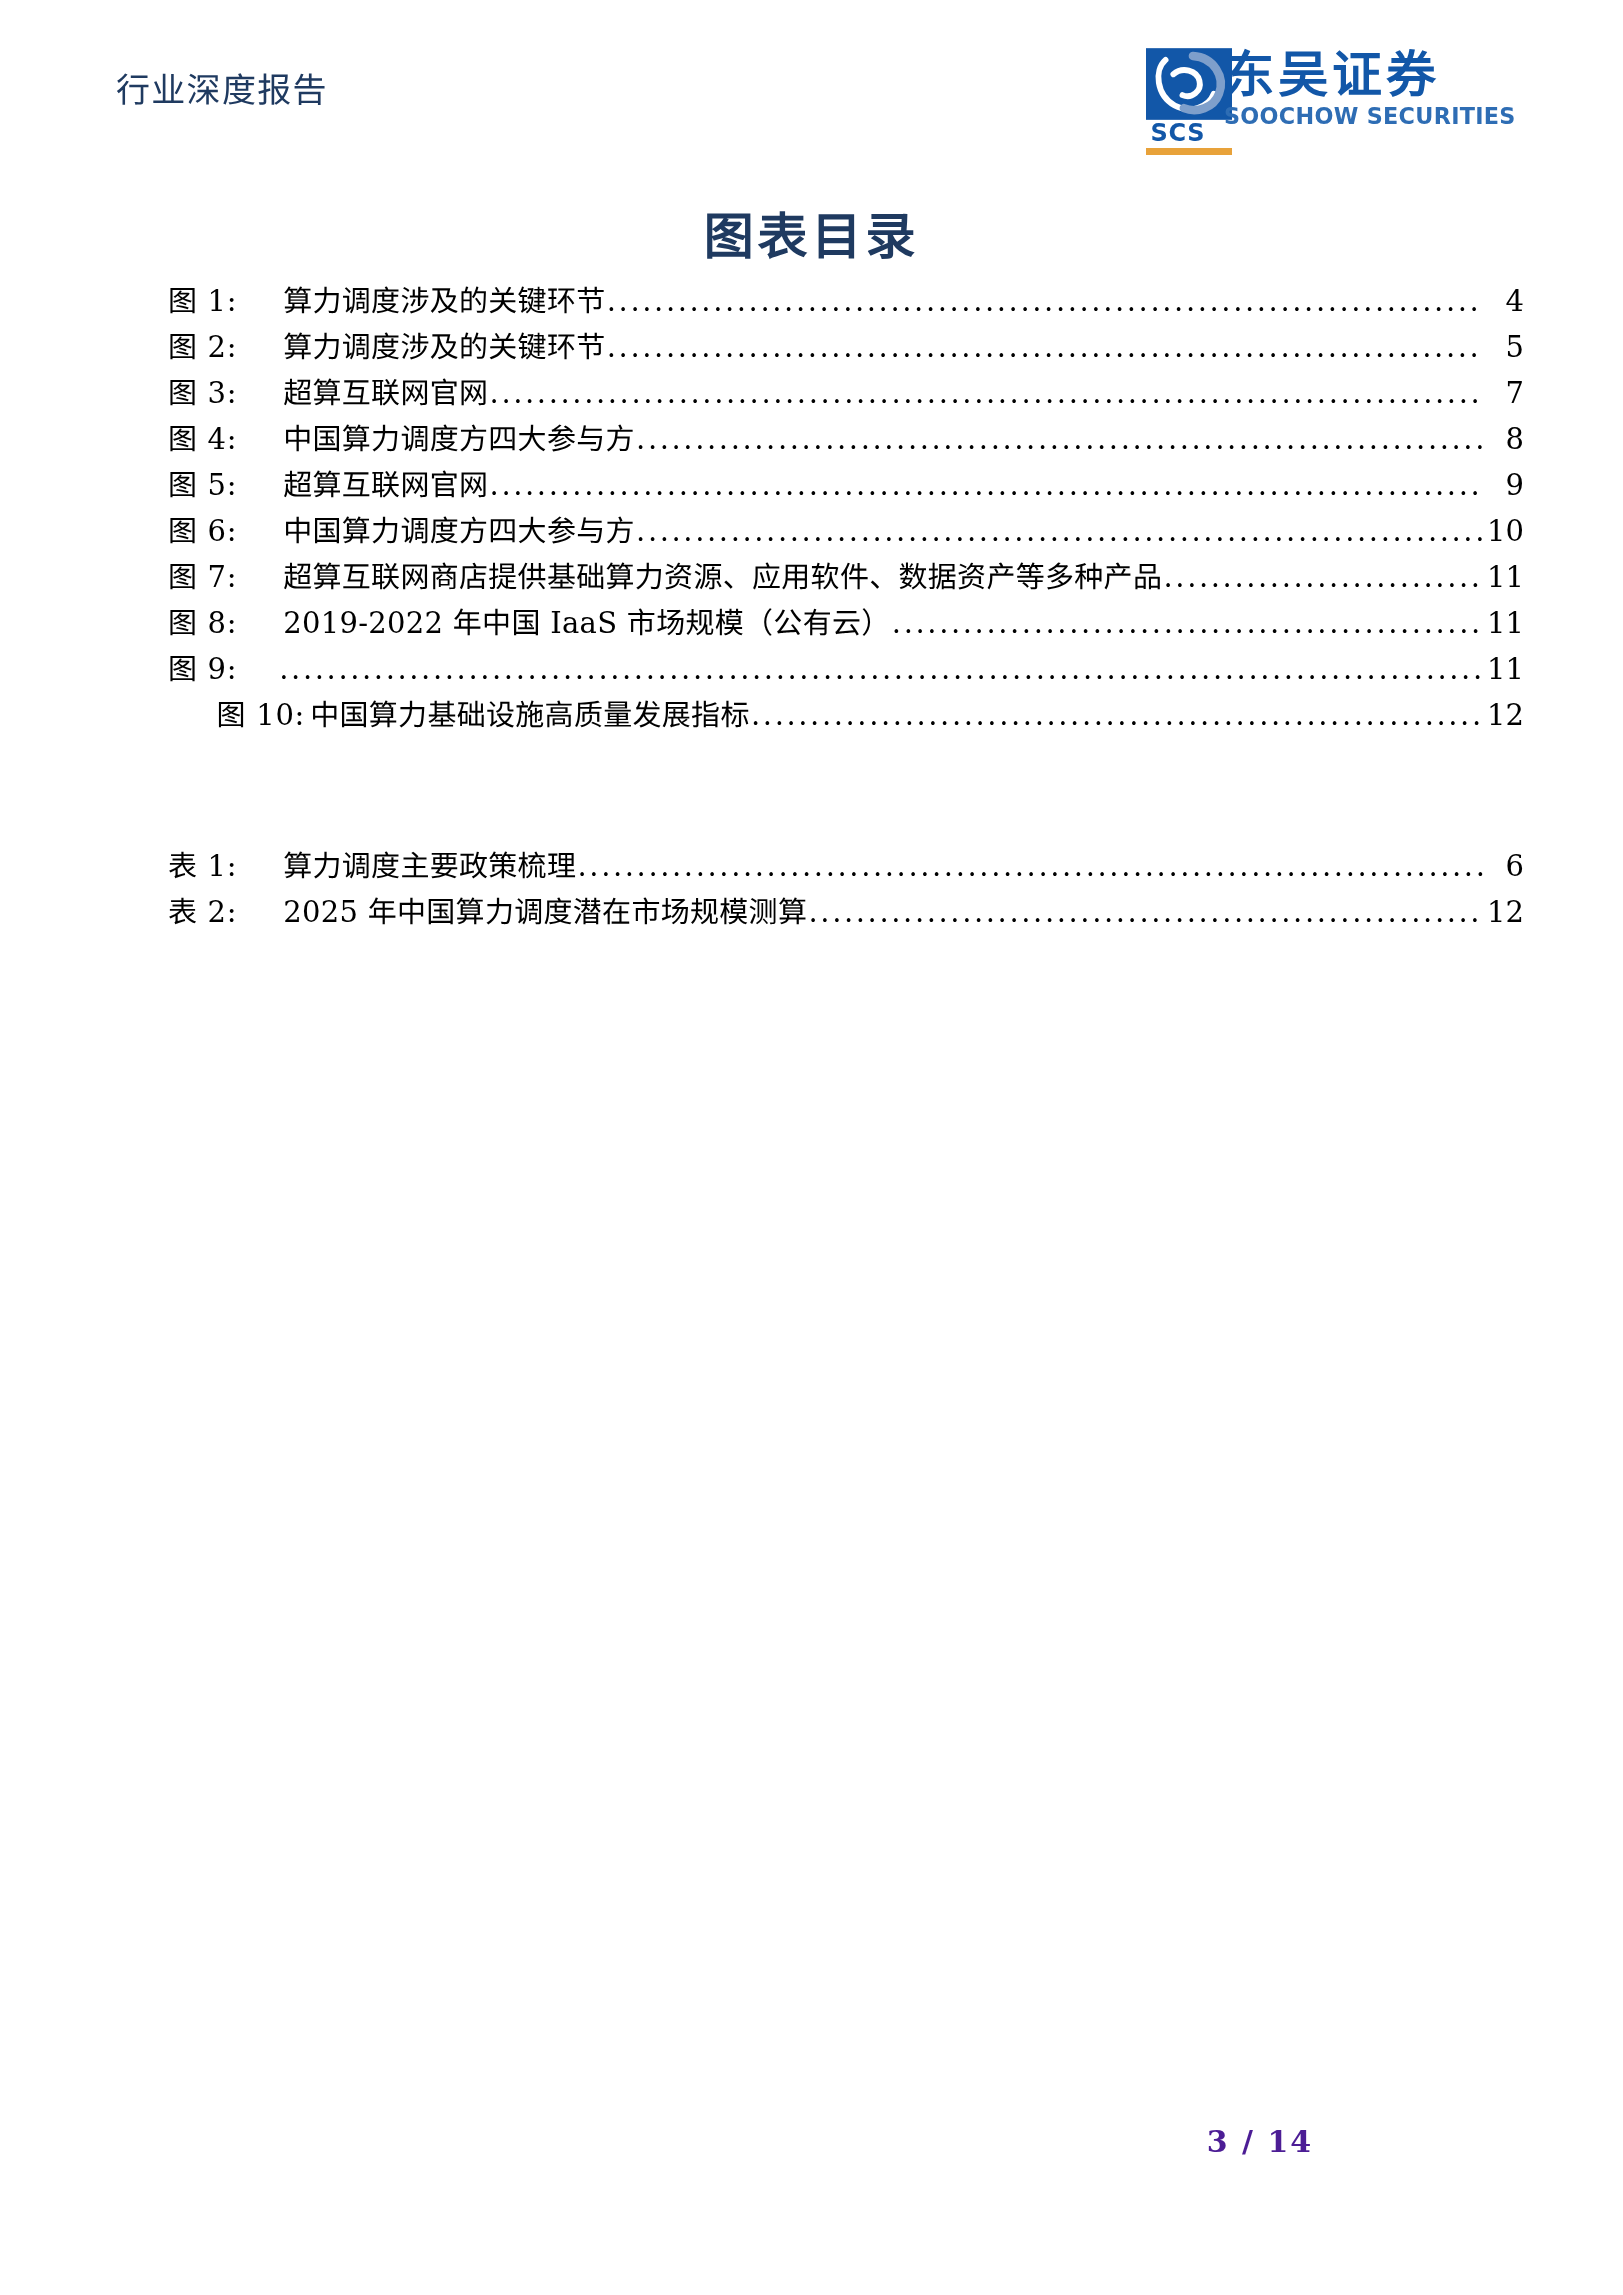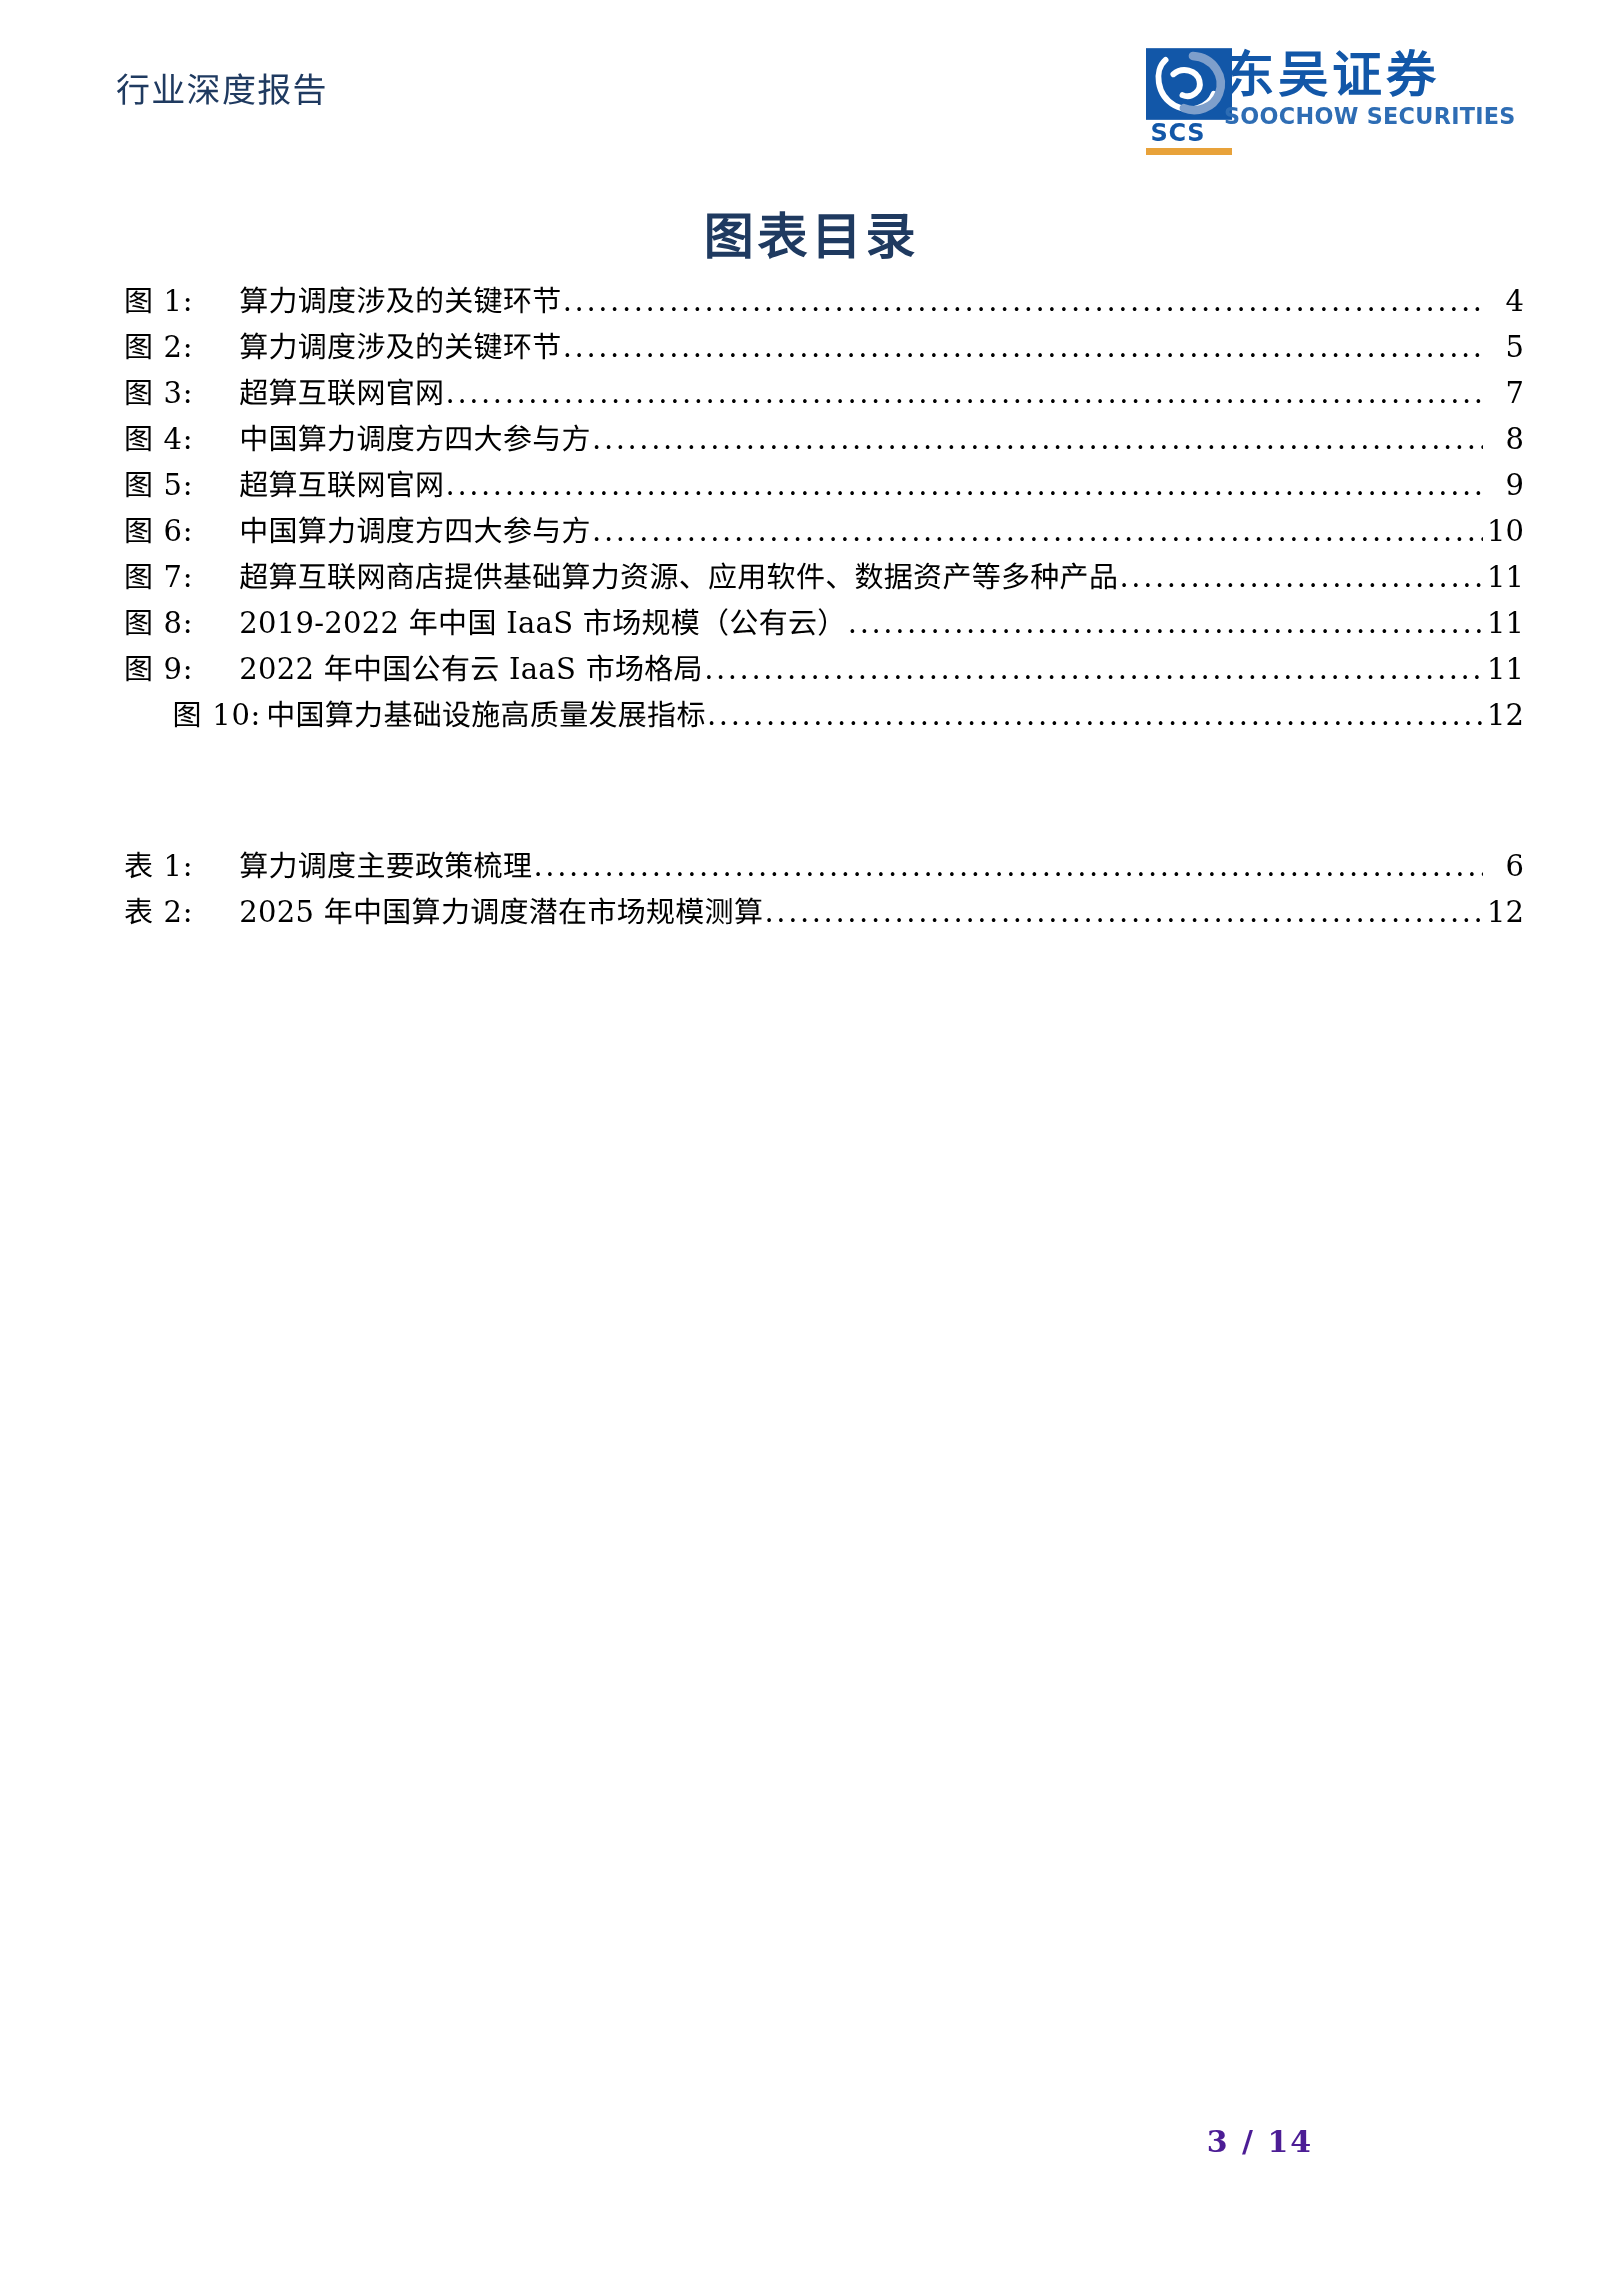--- a/index.html
+++ b/index.html
@@ -135,20 +135,21 @@
     align-items: baseline;
     font-size: 29px;
     line-height: 46px;
     color: #000000;
     white-space: nowrap;
   }
   .toc-label {
     flex: 0 0 auto;
     min-width: 110px;
     letter-spacing: 0.7px;
+    margin-left: 44px;
   }
   .toc-label.wide {
     min-width: 137px;
     text-align: right;
   }
   .toc-text {
     flex: 0 0 auto;
     padding-left: 5.2px;
     letter-spacing: 0.3px;
   }
@@ -270,21 +271,20 @@
         <span class="toc-page">11</span>
       </div>
       <div class="toc-row">
         <span class="toc-label">图 8:</span>
         <span class="toc-text">2019-2022 年中国 IaaS 市场规模（公有云）</span>
         <span class="toc-dots"></span>
         <span class="toc-page">11</span>
       </div>
       <div class="toc-row">
         <span class="toc-label">图 9:</span>
-        <span class="toc-text">2022 年中国公有云 IaaS 市场格局</span>
         <span class="toc-dots"></span>
         <span class="toc-page">11</span>
       </div>
       <div class="toc-row">
         <span class="toc-label wide">图 10:</span>
         <span class="toc-text">中国算力基础设施高质量发展指标</span>
         <span class="toc-dots"></span>
         <span class="toc-page">12</span>
       </div>
     </div>

